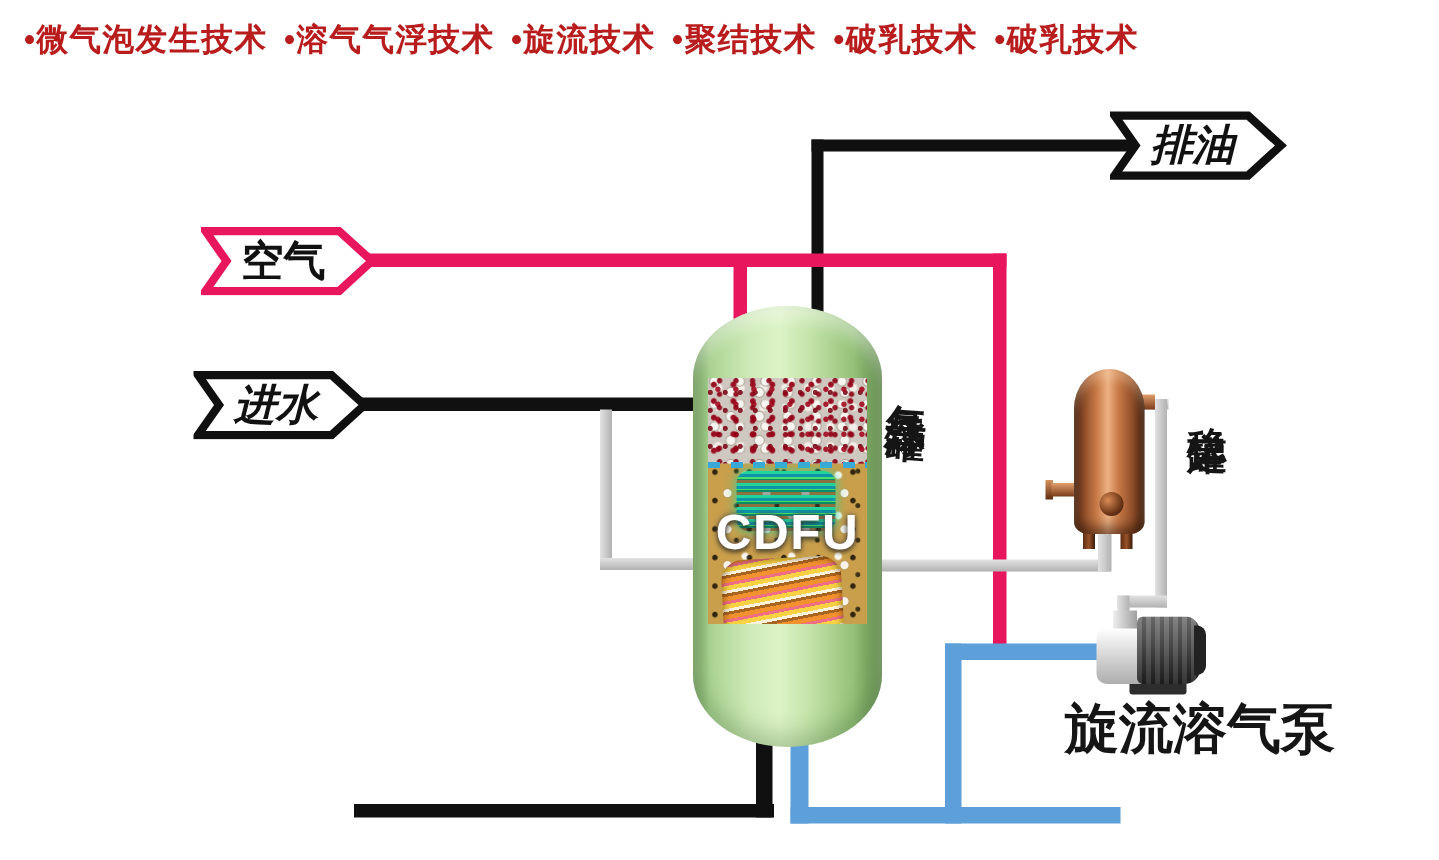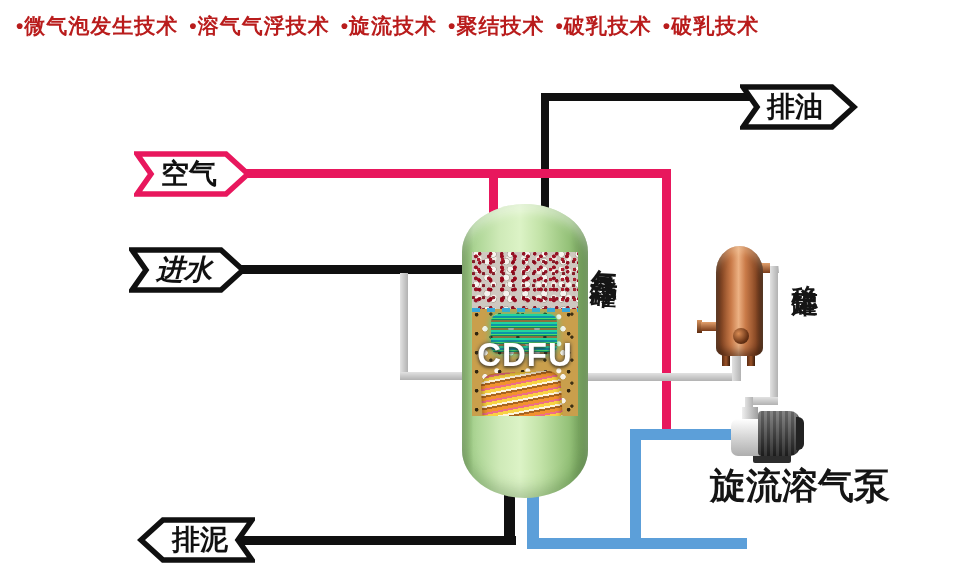--- a/index.html
+++ b/index.html
@@ -160,30 +160,24 @@
         <path d="M3,3 H92 L114,23 L92,43 H3 L17,23 Z"></path>
       </svg>
     <span class="blabel">空气</span>
   </div>
   <div class="banner right black-b" style="left:129px;top:247px;font-style:italic;">
     <svg viewBox="0 0 118 46">
         <path d="M3,3 H92 L114,23 L92,43 H3 L17,23 Z"></path>
       </svg>
     <span class="blabel">进水</span>
   </div>
-  <div class="banner right black-b" style="left:740px;top:84px;">
+  <div class="banner right black-b" style="left:740px;top:74px;font-style:italic;">
     <svg viewBox="0 0 118 46">
         <path d="M3,3 H92 L114,23 L92,43 H3 L17,23 Z"></path>
       </svg>
     <span class="blabel">排油</span>
-  </div>
-  <div class="banner left black-b" style="left:137px;top:517px;">
-    <svg viewBox="0 0 118 46">
-        <path d="M115,3 H26 L4,23 L26,43 H115 L101,23 Z"></path>
-      </svg>
-    <span class="blabel">排泥</span>
   </div>
 
   <div id="flot-label" class="vlabel">气悬浮罐</div>
   <div id="stab-label" class="vlabel">稳定罐</div>
   <div id="pump-label">旋流溶气泵</div>
 
 </div>
 
 </body></html>

